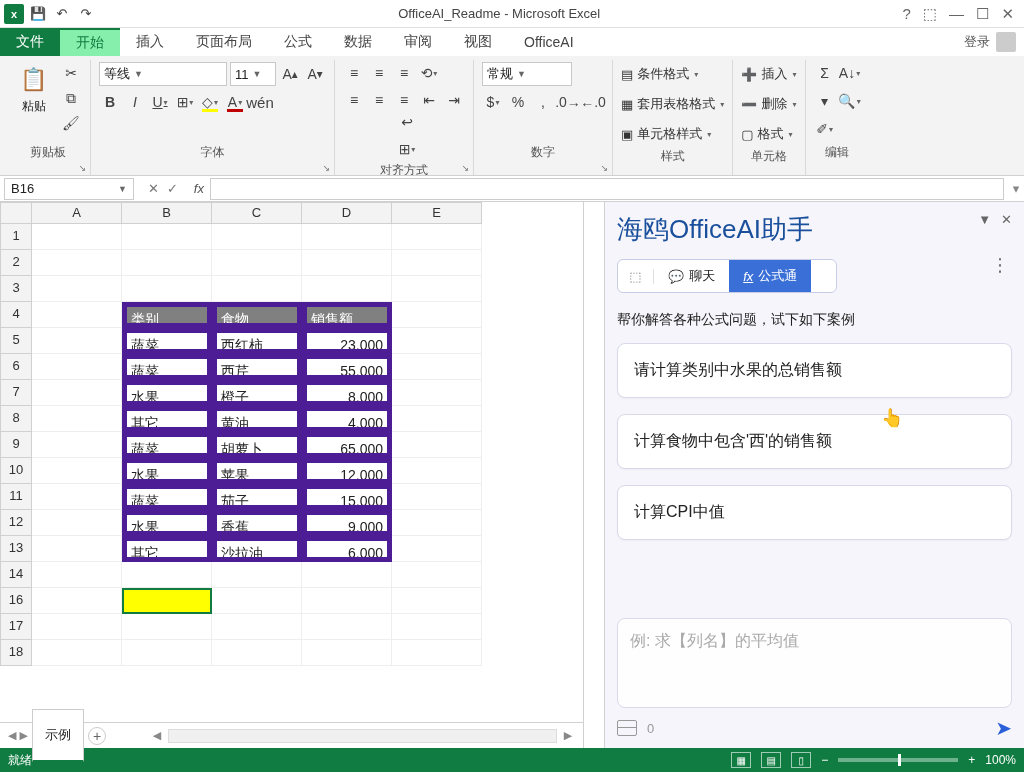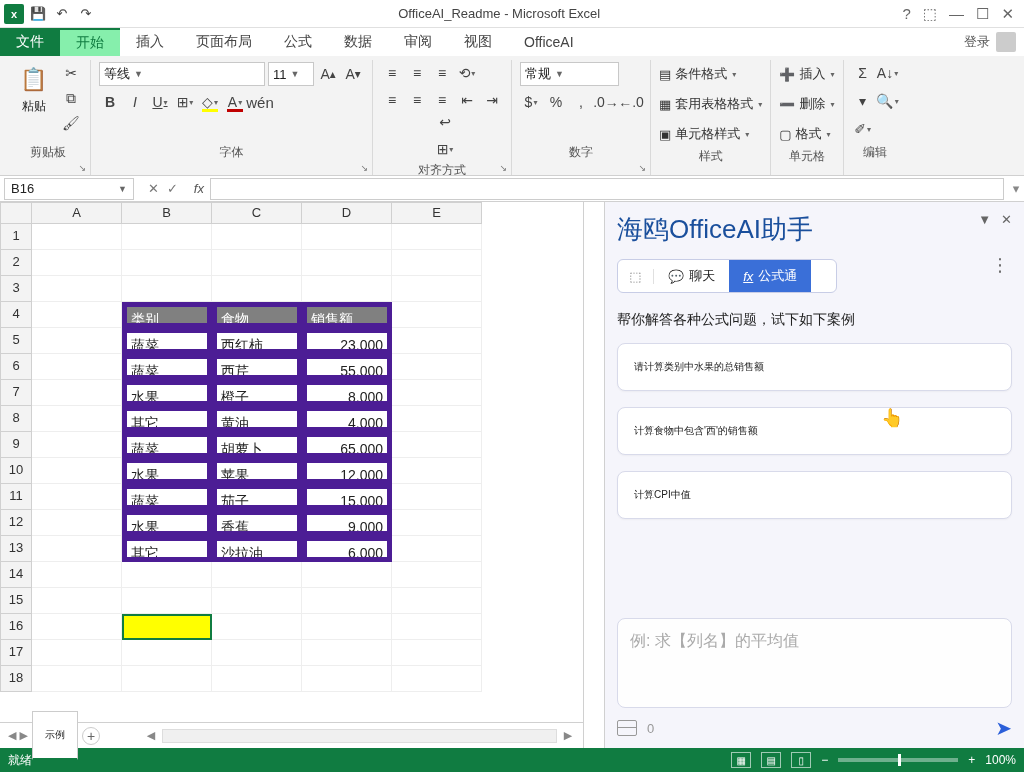--- a/index.html
+++ b/index.html
@@ -60,38 +60,38 @@
 .row { display:flex; height:26px; }
 .rh { width:32px; background:#f3f3f3; border:1px solid #d0d0d0; border-top:none; text-align:center; font-size:13px; color:#333; line-height:24px; cursor:pointer;}
 .cell { width:90px; border:1px solid #eee; border-top:none; border-left:none; padding:0 4px; line-height:24px; font-size:14px; overflow:hidden; white-space:nowrap;}
 .cell.hdr { background:#808080; color:#fff; border-color:#666; }
 .cell.tbl { border:5px solid #4c1d95; }
 .cell.num { text-align:right; }
 .yellow { background:#ffff00; border:2px solid #107c41 !important; }
 
 .sheettabs { height:26px; background:#fff; border-top:1px solid #d0d0d0; display:flex; align-items:center; gap:4px; padding:0 8px;}
 .sheettabs .nav { display:flex; gap:6px; color:#888; font-size:11px; }
-.sheettabs .stab { padding:16px 12px; background:#fff; border:1px solid #ccc; border-bottom:2px solid #107c41; font-size:10px; cursor:pointer; }
+.sheettabs .stab { padding:16px 12px; background:#fff; border:1px solid #ccc; border-bottom:2px solid #107c41; font-size:13px; cursor:pointer; }
 .sheettabs .addsheet { width:18px; height:18px; border:1px solid #ccc; border-radius:50%; display:flex; align-items:center; justify-content:center; font-size:14px; color:#666; cursor:pointer; }
 .sheettabs .hscroll { flex:1; display:flex; align-items:center; gap:4px; margin-left:40px;}
 .sheettabs .hscroll .btn { width:14px; text-align:center; color:#888; cursor:pointer; font-size:11px;}
 .sheettabs .hscroll .track { flex:1; height:14px; background:#f0f0f0; border:1px solid #ddd; }
 
 
 .panel { flex:1; background:#f5f5fb; border-left:1px solid #d0d0d0; display:flex; flex-direction:column; padding:10px 12px 8px; position:relative;margin-left:20px; }
 .panel .ptitle { font-size:26px; color:#1a4f9c; font-weight:400; }
 .panel .pclose { position:absolute; top:10px; right:12px; display:flex; gap:10px; color:#666; }
 .panel .ptabs { display:flex; align-items:center; gap:0; margin-top:12px; border:1px solid #c8cde6; border-radius:6px; overflow:hidden; height:34px; background:#fff; width:220px; }
 .panel .pcube { width:36px; display:flex; align-items:center; justify-content:center; color:#888; border-right:1px solid #e0e0e0;}
 .panel .ptab { padding:0 14px; height:100%; display:flex; align-items:center; gap:5px; font-size:13px; cursor:pointer; }
 .panel .ptab.active { background:#3a6fd8; color:#fff; }
 .panel .kebab { position:absolute; top:52px; right:16px; font-size:18px; color:#666; cursor:pointer; letter-spacing:-1px;}
 .panel .hint { margin-top:18px; font-size:14px; color:#222; }
 .panel .cards { display:flex; flex-direction:column; gap:16px; margin-top:14px; }
-.panel .card { background:#fff; border:1px solid #d8daea; border-radius:8px; padding:16px 16px; font-size:10px; color:#222; cursor:pointer; box-shadow:0 1px 2px rgba(0,0,0,0.04); }
+.panel .card { background:#fff; border:1px solid #d8daea; border-radius:8px; padding:16px 16px; font-size:16px; color:#222; cursor:pointer; box-shadow:0 1px 2px rgba(0,0,0,0.04); }
 .panel .cursor { position:absolute; top:205px; right:120px; font-size:18px; }
 .panel .inputbox { margin-top:auto; background:#fefefe; border:1px solid #d8daea; border-radius:8px; padding:12px; min-height:90px; position:relative; }
 .panel .inputbox .ph { color:#aaa; font-size:16px; }
 .panel .sendrow { display:flex; align-items:center; margin-top:8px; gap:10px; }
 .panel .sendrow .tblico { width:20px; height:16px; border:1px solid #999; border-radius:2px; position:relative;}
 .panel .sendrow .tblico::before { content:''; position:absolute; left:0; right:0; top:40%; border-top:1px solid #999;}
 .panel .sendrow .zero { color:#999; font-size:13px; }
 .panel .sendrow .send { margin-left:auto; color:#2b5fd9; font-size:20px; cursor:pointer; }
 
 
@@ -151,21 +151,21 @@
         <div class="smbtn">🖌</div>
       </div>
     </div>
     <div class="glabel">剪贴板</div>
     <div class="launcher">↘</div>
   </div>
 
   <div class="group">
     <div class="gcontent stackcol" style="gap:5px">
       <div class="rowbtns">
-        <div class="combo" style="width:166px">
+        <div class="combo" style="width:128px">
             <span>等线</span>
             <span class="dd">▼</span>
           </div>
         <div class="combo" style="width:46px">
             <span>11</span>
             <span class="dd">▼</span>
           </div>
         <div class="smbtn">A<sup>▴</sup></div>
         <div class="smbtn">A<sub>▾</sub></div>
       </div>
@@ -205,21 +205,21 @@
     <div class="stackcol" style="margin-left:6px;gap:5px">
       <div class="smbtn" style="width:auto;padding:0 4px">↩</div>
       <div class="smbtn" style="width:auto;padding:0 4px">⊞<span class="smdd">▾</span></div>
     </div>
     <div class="glabel">对齐方式</div>
     <div class="launcher">↘</div>
   </div>
 
   <div class="group">
     <div class="gcontent stackcol" style="gap:5px">
-      <div class="combo" style="width:99px">
+      <div class="combo" style="width:90px">
           <span>常规</span>
           <span class="dd">▼</span>
         </div>
       <div class="rowbtns">
         <div class="smbtn">$<span class="smdd">▾</span></div>
         <div class="smbtn">%</div>
         <div class="smbtn">,</div>
         <div class="smbtn">.0→</div>
         <div class="smbtn">←.0</div>
       </div>
@@ -394,28 +394,20 @@
           </div>
           <div class="row">
             <div class="rh">14</div>
             <div class="cell"></div>
             <div class="cell"></div>
             <div class="cell"></div>
             <div class="cell"></div>
             <div class="cell"></div>
           </div>
           <div class="row">
-            <div class="rh">15</div>
-            <div class="cell"></div>
-            <div class="cell"></div>
-            <div class="cell"></div>
-            <div class="cell"></div>
-            <div class="cell"></div>
-          </div>
-          <div class="row">
             <div class="rh">16</div>
             <div class="cell"></div>
             <div class="cell yellow"></div>
             <div class="cell"></div>
             <div class="cell"></div>
             <div class="cell"></div>
           </div>
           <div class="row">
             <div class="rh">17</div>
             <div class="cell"></div>

